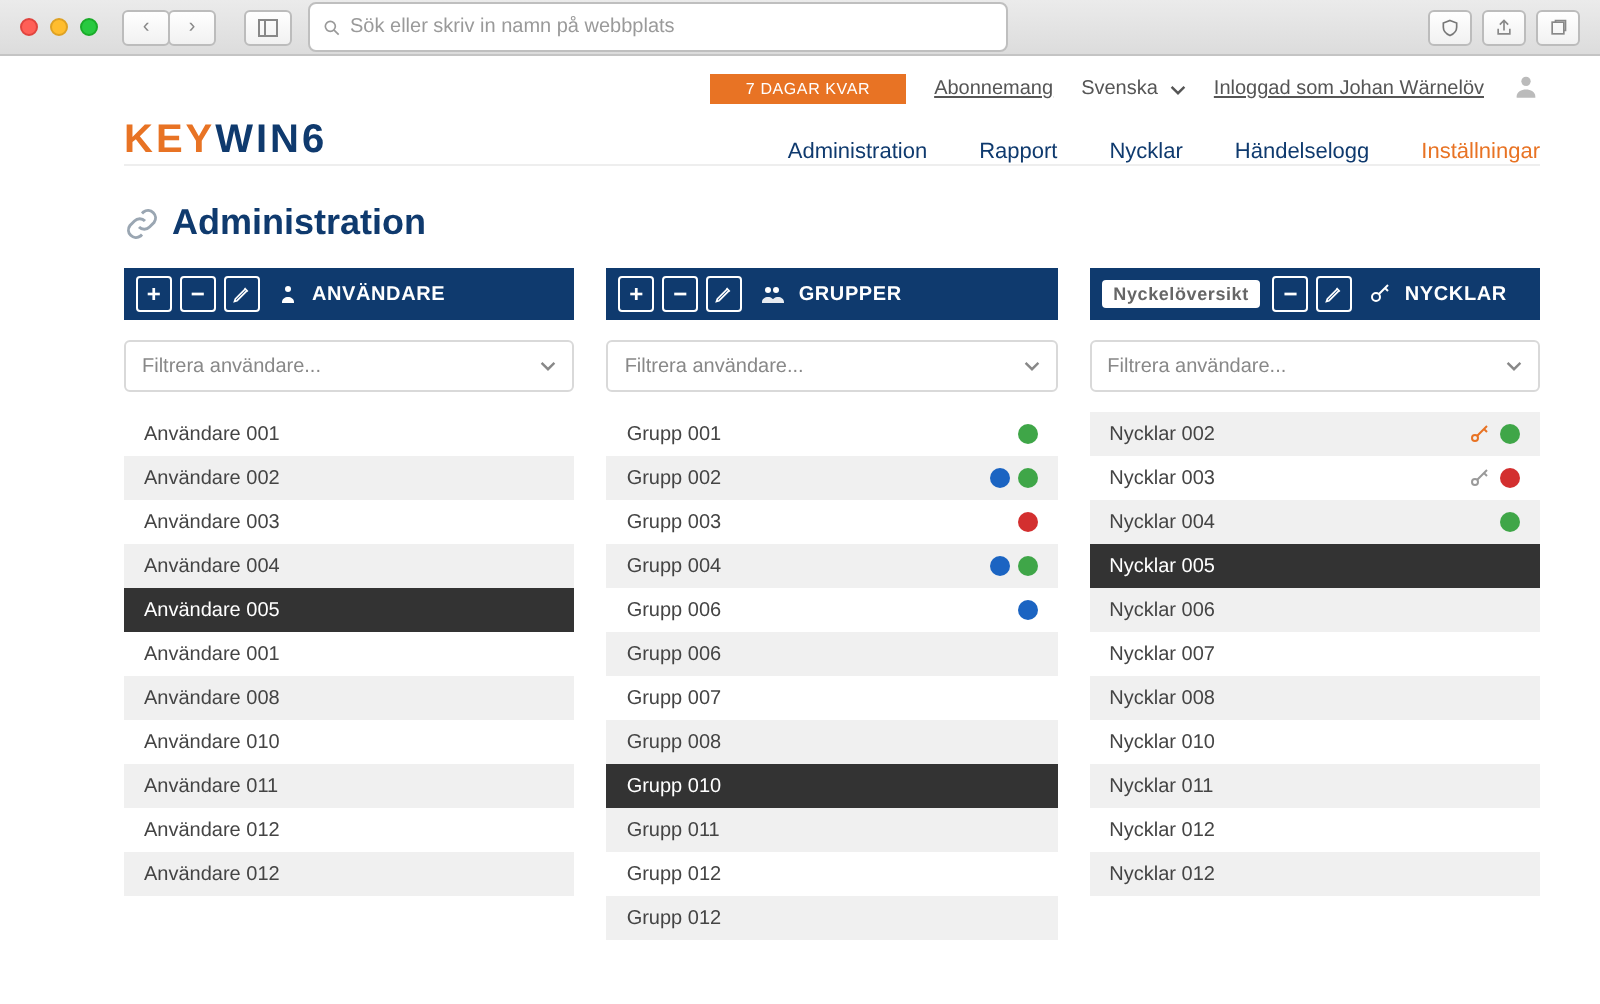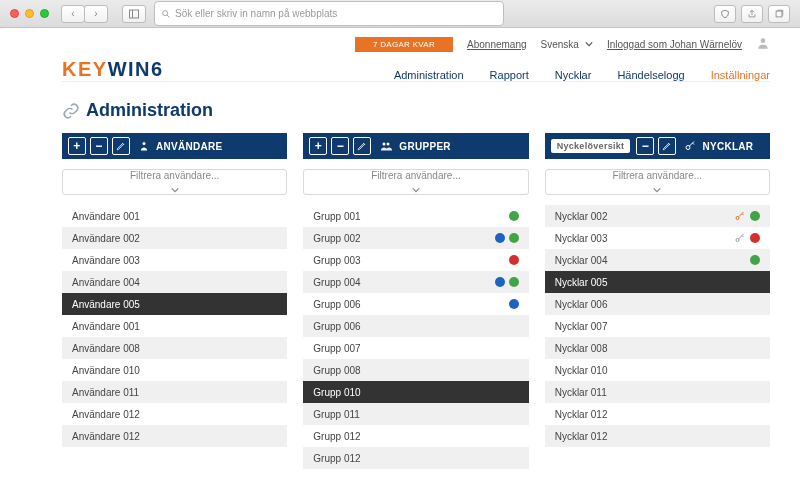--- a/index.html
+++ b/index.html
@@ -117,21 +117,20 @@
     background:#fff;color:#666;border-radius:2px;
     padding:2px 6px;font-size:9px;font-weight:700;margin-right:2px;
   }
 
   .filter-row{
     display:flex;align-items:center;
     border:1px solid var(--border);border-radius:3px;
     margin-top:10px;height:26px;padding:0 8px;
     color:#888;font-size:10px;cursor:pointer;
     justify-content:space-between;
-    flex-direction:column;
   }
 
   .list{margin-top:10px;display:flex;flex-direction:column;}
   .row{
     height:22px;display:flex;align-items:center;
     padding:0 10px;font-size:10px;color:#444;
     justify-content:space-between;
     cursor:pointer;
   }
   .row.alt{background:var(--row-alt);}

